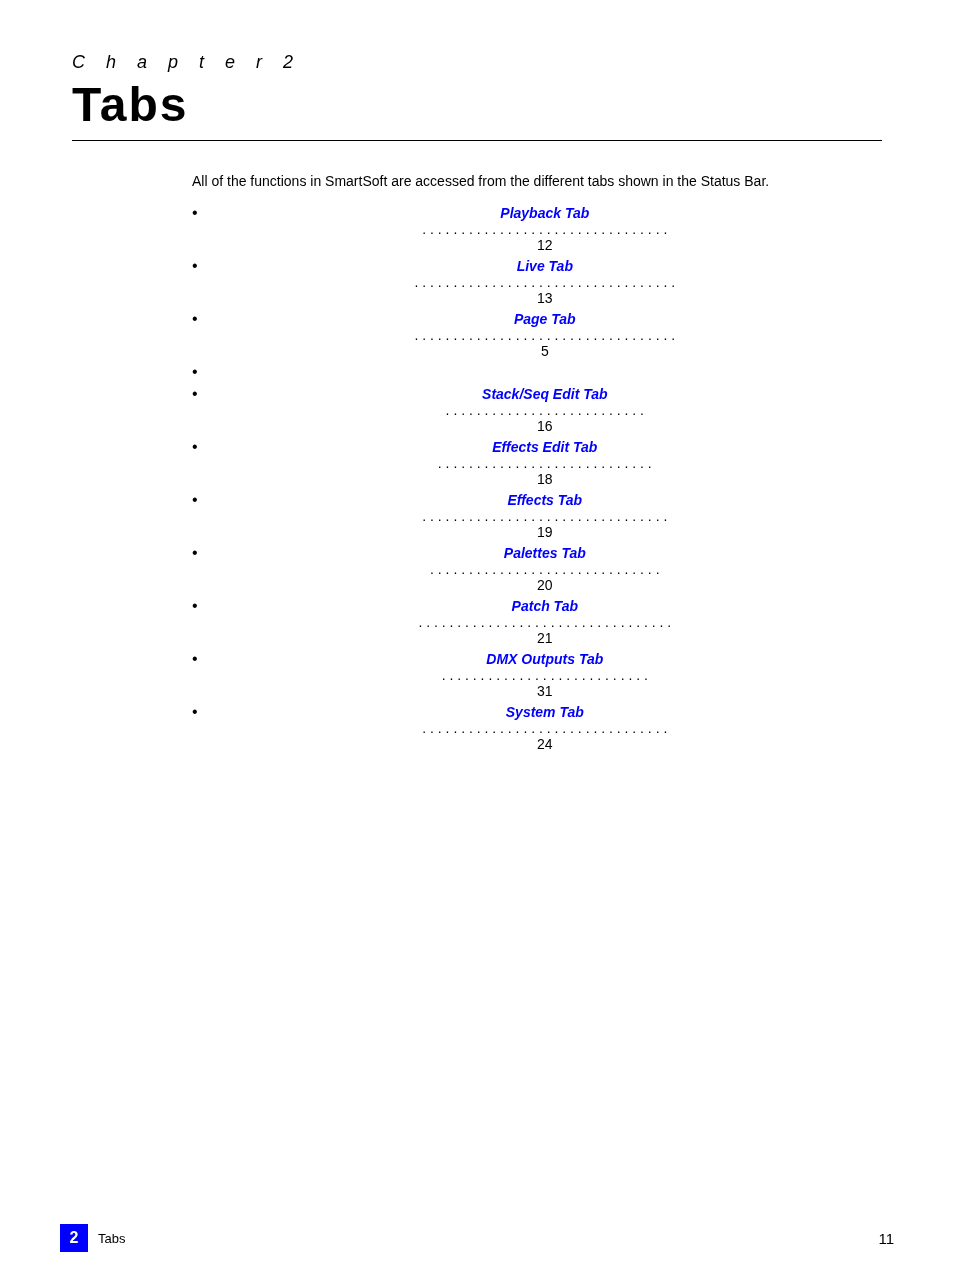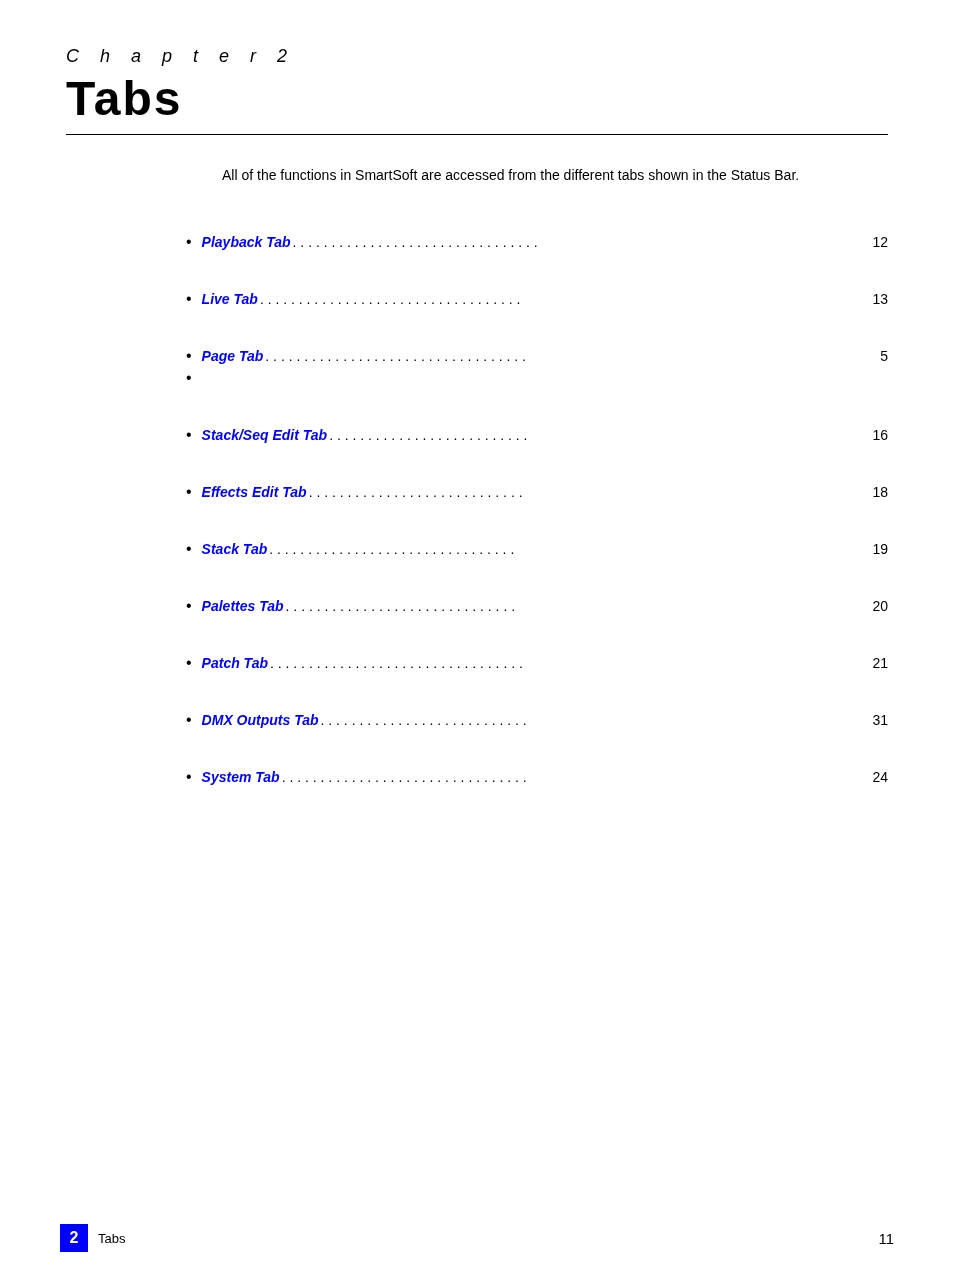--- a/index.html
+++ b/index.html
@@ -13,21 +13,21 @@
       font-family: Arial, Helvetica, sans-serif;
       width: 954px;
       min-height: 1272px;
       position: relative;
     }
 
     .page-container {
       width: 954px;
       min-height: 1272px;
       background: #ffffff;
-      padding: 6px;
+      padding: 12px;
       position: relative;
     }
 
     .chapter-header {
       padding: 40px 60px 0 60px;
     }
 
     .chapter-label {
       font-family: Arial, Helvetica, sans-serif;
       font-size: 18px;
@@ -56,21 +56,20 @@
     .content-area {
       padding: 10px 60px 40px 180px;
     }
 
     .intro-text {
       font-size: 14px;
       color: #000000;
       line-height: 1.5;
       margin-bottom: 12px;
       max-width: 640px;
-      margin-left: 36px;
     }
 
     .toc-list {
       list-style: none;
       padding: 0;
       margin: 0;
     }
 
     .toc-list li {
       display: flex;
@@ -81,22 +80,23 @@
 
     .bullet {
       color: #000000;
       margin-right: 10px;
       font-size: 16px;
       flex-shrink: 0;
     }
 
     .toc-entry {
       display: flex;
-      align-items: flex-end;
+      align-items: center;
       width: 100%;
+      flex-direction: column;
     }
 
     .toc-link {
       color: #0000ff;
       font-style: italic;
       font-weight: bold;
       text-decoration: none;
       white-space: nowrap;
       flex-shrink: 0;
     }
@@ -109,21 +109,20 @@
       overflow: hidden;
       white-space: nowrap;
       margin: 0 2px;
     }
 
     .toc-page {
       color: #000000;
       font-style: normal;
       font-weight: normal;
       flex-shrink: 0;
-      margin-top: 36px;
     }
 
     .footer {
       position: absolute;
       bottom: 20px;
       left: 0;
       right: 0;
       display: flex;
       align-items: center;
       padding: 0 60px;
@@ -209,21 +208,21 @@
           <span class="bullet">•</span>
           <span class="toc-entry">
             <a class="toc-link" href="#">Effects Edit Tab</a>
             <span class="toc-dots"> . . . . . . . . . . . . . . . . . . . . . . . . . . . .</span>
             <span class="toc-page">18</span>
           </span>
         </li>
         <li>
           <span class="bullet">•</span>
           <span class="toc-entry">
-            <a class="toc-link" href="#">Stack Tab</a>
+            <a class="toc-link" href="#">Effects Tab</a>
             <span class="toc-dots">. . . . . . . . . . . . . . . . . . . . . . . . . . . . . . . .</span>
             <span class="toc-page">19</span>
           </span>
         </li>
         <li>
           <span class="bullet">•</span>
           <span class="toc-entry">
             <a class="toc-link" href="#">Palettes Tab</a>
             <span class="toc-dots"> . . . . . . . . . . . . . . . . . . . . . . . . . . . . . .</span>
             <span class="toc-page">20</span>

